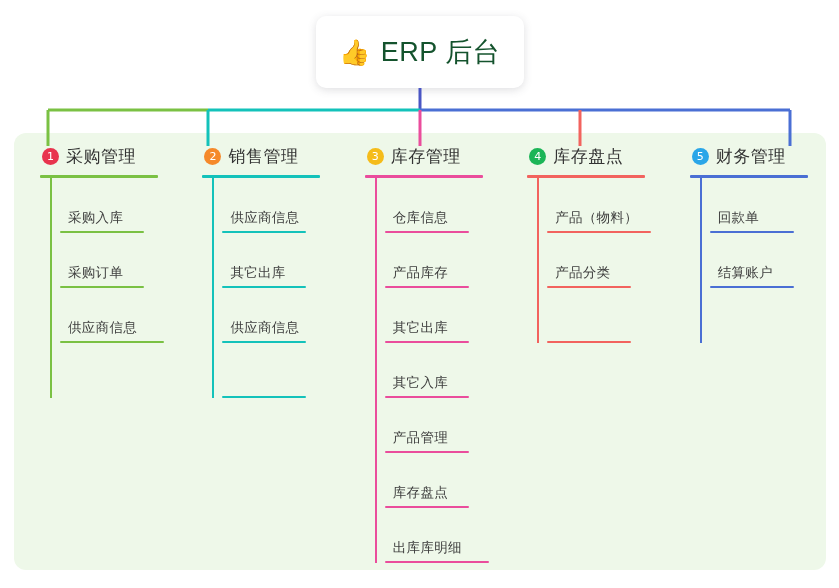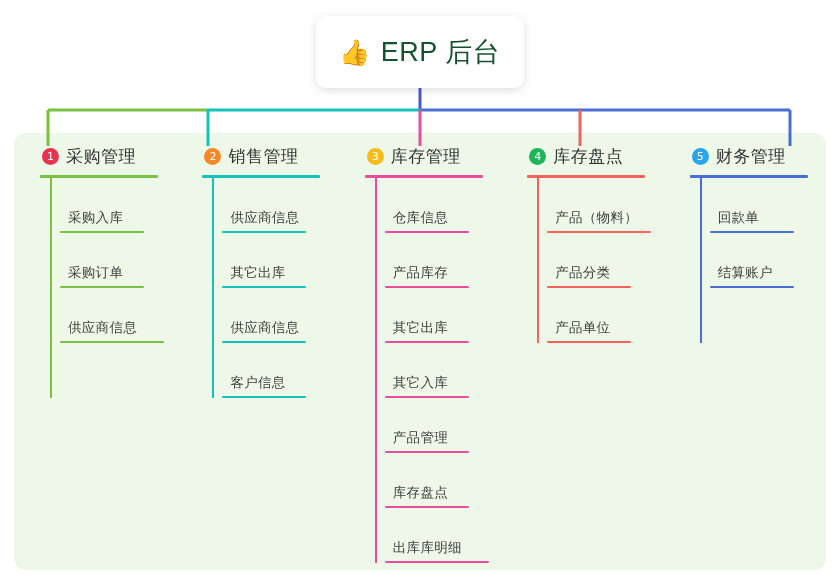--- a/index.html
+++ b/index.html
@@ -216,21 +216,20 @@
           </div>
           <div class="child">
             <div class="child-label">其它出库</div>
             <div class="child-rule" style="background: rgb(19, 194, 186);"></div>
           </div>
           <div class="child">
             <div class="child-label">供应商信息</div>
             <div class="child-rule" style="background: rgb(19, 194, 186);"></div>
           </div>
           <div class="child">
-            <div class="child-label">客户信息</div>
             <div class="child-rule" style="background: rgb(19, 194, 186);"></div>
           </div>
         </div>
       </div>
       <div class="column c3">
         <div class="col-head">
           <span class="badge" style="background: rgb(245, 188, 26);">3</span>
           <span class="col-title">库存管理</span>
         </div>
         <div class="col-rule" style="background: rgb(234, 77, 156);"></div>
@@ -276,21 +275,20 @@
           <div class="spine" style="background: rgb(242, 99, 94); height: 165px;"></div>
           <div class="child">
             <div class="child-label">产品（物料）</div>
             <div class="child-rule wide" style="background: rgb(242, 99, 94);"></div>
           </div>
           <div class="child">
             <div class="child-label">产品分类</div>
             <div class="child-rule" style="background: rgb(242, 99, 94);"></div>
           </div>
           <div class="child">
-            <div class="child-label">产品单位</div>
             <div class="child-rule" style="background: rgb(242, 99, 94);"></div>
           </div>
         </div>
       </div>
       <div class="column c5">
         <div class="col-head">
           <span class="badge" style="background: rgb(42, 166, 232);">5</span>
           <span class="col-title">财务管理</span>
         </div>
         <div class="col-rule" style="background: rgb(74, 111, 212);"></div>

